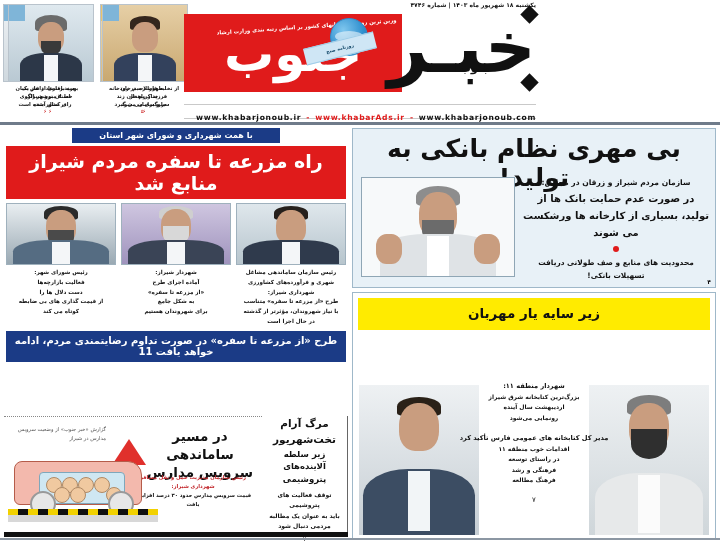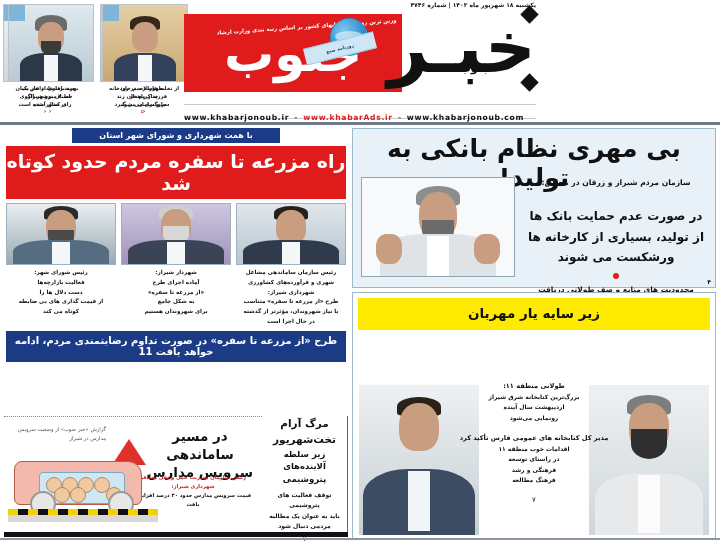--- a/index.html
+++ b/index.html
@@ -71,41 +71,41 @@
     transform:rotate(-14deg);border-top:1px solid #9fcde8;border-bottom:1px solid #9fcde8;
   }
   .ribbon span{font-size:4.6px;color:#154a6b;font-weight:bold;line-height:15px;display:block;text-align:center;}
   .dia{position:absolute;width:13px;height:13px;background:#111;transform:rotate(45deg);}
   .dia.d1{right:6px;top:8px;}
   .dia.d2{right:6px;top:76px;}
 
   .urlbar{
     position:absolute;left:6px;top:104px;width:352px;height:13px;
     border-top:1.5px solid #c9c9c9;border-bottom:1.5px solid #c9c9c9;
-    background:#fff;text-align:left;direction:ltr;
+    background:#fff;text-align:right;direction:ltr;
   }
   .urlbar span{font-size:7.6px;font-weight:bold;letter-spacing:.7px;line-height:13px;color:#111;}
   .urlbar .ads{color:#e01b1b;}
   .urlbar .sep{color:#e01b1b;}
 
   .hrule{position:absolute;left:0;top:122px;width:720px;height:3px;background:#6f7b8a;}
 
   
   .body{position:absolute;left:0;top:128px;width:720px;height:414px;}
 
   
   .lead{position:absolute;left:352px;top:0;width:364px;height:160px;
         background:#e8f1f7;border:1px solid #9fb8c9;box-sizing:border-box;}
   .lead h1{
     margin:0;padding:6px 8px 2px 8px;font-size:25px;font-weight:bold;color:#111;
     text-align:center;line-height:1.15;letter-spacing:-0.5px;
   }
   .lead .sub{position:absolute;right:6px;top:48px;width:186px;text-align:center;}
   .lead .sub .k{font-size:7.6px;font-weight:bold;color:#111;line-height:1.5;}
-  .lead .sub .p{font-size:12px;color:#111;line-height:1.7;margin-top:18px;font-weight:bold;}
+  .lead .sub .p{font-size:10px;color:#111;line-height:1.7;margin-top:2px;font-weight:bold;}
   .lead .dot{width:6px;height:6px;border-radius:50%;background:#e01b1b;margin:5px auto;}
   .lead .sub .p2{font-size:7.4px;font-weight:bold;color:#111;line-height:1.7;}
   .lead .photo{
     position:absolute;left:8px;top:48px;width:152px;height:98px;
     border:1px solid #8fa6b5;background:#f3f6f8;overflow:hidden;
   }
   .lead .pg{position:absolute;right:4px;bottom:2px;font-size:6px;color:#111;font-weight:bold;}
 
   
   .yellowbox{position:absolute;left:352px;top:164px;width:364px;height:248px;
@@ -343,37 +343,37 @@
 
       <div class="yphoto l">
         <div class="p-bg" style="background:linear-gradient(#eef1f3,#c6ced4);"></div>
         <div class="p-hair" style="width:44px;height:19px;top:12px;background:#2a2118;"></div>
         <div class="p-head" style="width:40px;height:48px;top:18px;"></div>
         <div class="p-suit" style="width:112px;height:66px;top:84px;background:#3c4d63;"></div>
         <div class="p-shirt" style="width:22px;height:60px;top:86px;background:#f2f5f7;"></div>
       </div>
 
       <div class="ytext">
-        <div class="k">طولانی منطقه ۱۱:</div>
+        <div class="k">شهردار منطقه ۱۱:</div>
         <div class="p">بزرگ‌ترین کتابخانه شرق شیراز</div>
         <div class="p">اردیبهشت سال آینده</div>
         <div class="p">رونمایی می‌شود</div>
         <div class="gap"></div>
         <div class="k">مدیر کل کتابخانه های عمومی فارس تأکید کرد</div>
         <div class="p">اقدامات خوب منطقه ۱۱</div>
         <div class="p">در راستای توسعه</div>
         <div class="p">فرهنگی و رشد</div>
         <div class="p">فرهنگ مطالعه</div>
         <div class="pg">۷</div>
       </div>
     </div>
 
     <div class="left">
       <div class="ribbonblue">با همت شهرداری و شورای شهر استان</div>
-      <div class="redhead">راه مزرعه تا سفره مردم حدود کوتاه شد</div>
+      <div class="redhead">راه مزرعه تا سفره مردم شیراز منابع شد</div>
 
       <div class="photorow">
 
         <div class="cell">
           <div class="ph">
             <div class="p-bg" style="background:linear-gradient(#dfe7ec,#b7c5cd);"></div>
             <div class="p-hair" style="width:34px;height:14px;top:2px;background:#26201c;"></div>
             <div class="p-head" style="width:30px;height:34px;top:6px;"></div>
             <div class="p-suit" style="width:96px;height:28px;top:36px;background:#2f3a4c;"></div>
             <div class="p-shirt" style="width:18px;height:26px;top:38px;"></div>

